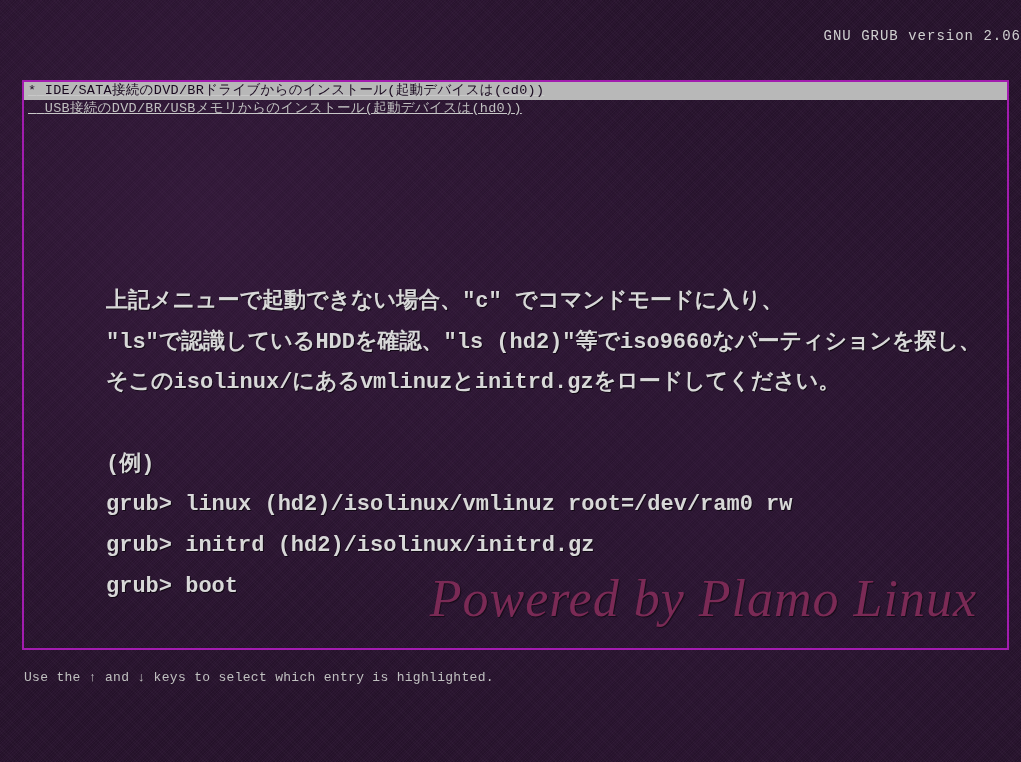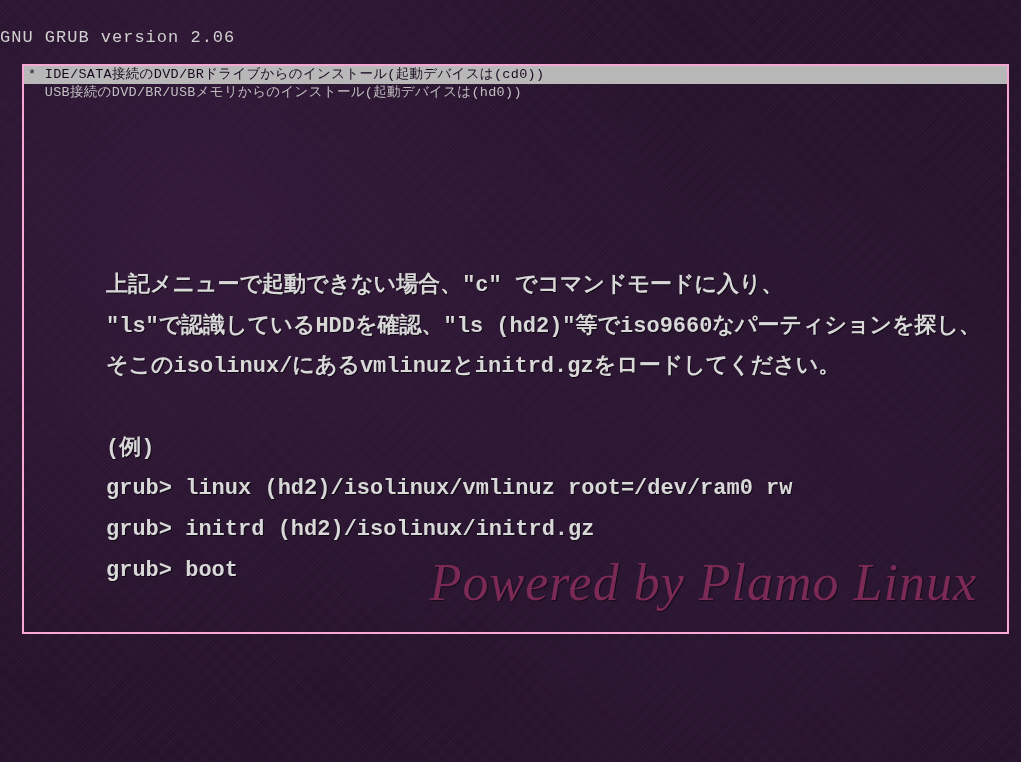--- a/index.html
+++ b/index.html
@@ -15,33 +15,34 @@
       radial-gradient(circle at 20% 30%, rgba(80,40,90,0.3) 0%, transparent 50%),
       radial-gradient(circle at 70% 60%, rgba(60,30,70,0.3) 0%, transparent 50%),
       repeating-linear-gradient(45deg, rgba(255,255,255,0.02) 0px, rgba(255,255,255,0.02) 1px, transparent 1px, transparent 3px),
       repeating-linear-gradient(-45deg, rgba(0,0,0,0.15) 0px, rgba(0,0,0,0.15) 1px, transparent 1px, transparent 2px);
     font-family: "Courier New", monospace;
     color: #c8c8c8;
     overflow: hidden;
     position: relative;
   }
   .header {
-    text-align: left;
+    text-align: right;
     padding-top: 28px;
-    font-size: 17px;
+    font-size: 14px;
     letter-spacing: 1px;
     color: #d0d0d0;
   }
   .menu-box {
     position: absolute;
-    top: 64px;
+    top: 80px;
     left: 22px;
     right: 12px;
     height: 570px;
-    border: 2px solid #f9a8d4;
+    border: 2px solid #a21caf;
+    text-decoration: underline;
   }
   .menu-item {
     font-size: 13.5px;
     padding: 1px 4px;
     white-space: nowrap;
     color: #c0c0c0;
     letter-spacing: 0.3px;
     line-height: 1.15;
   }
   .menu-item.selected {
@@ -117,13 +118,14 @@
     <div class="line">grub&gt; linux (hd2)/isolinux/vmlinuz root=/dev/ram0 rw</div>
     <div class="line">grub&gt; initrd (hd2)/isolinux/initrd.gz</div>
     <div class="line">grub&gt; boot</div>
     <div class="line">&nbsp;</div>
   </div>
 
   <div class="powered">Powered by Plamo Linux</div>
 </div>
 
 <div class="hints">
+  <div>Use the ↑ and ↓ keys to select which entry is highlighted.</div>
 </div>
 
 </body></html>

